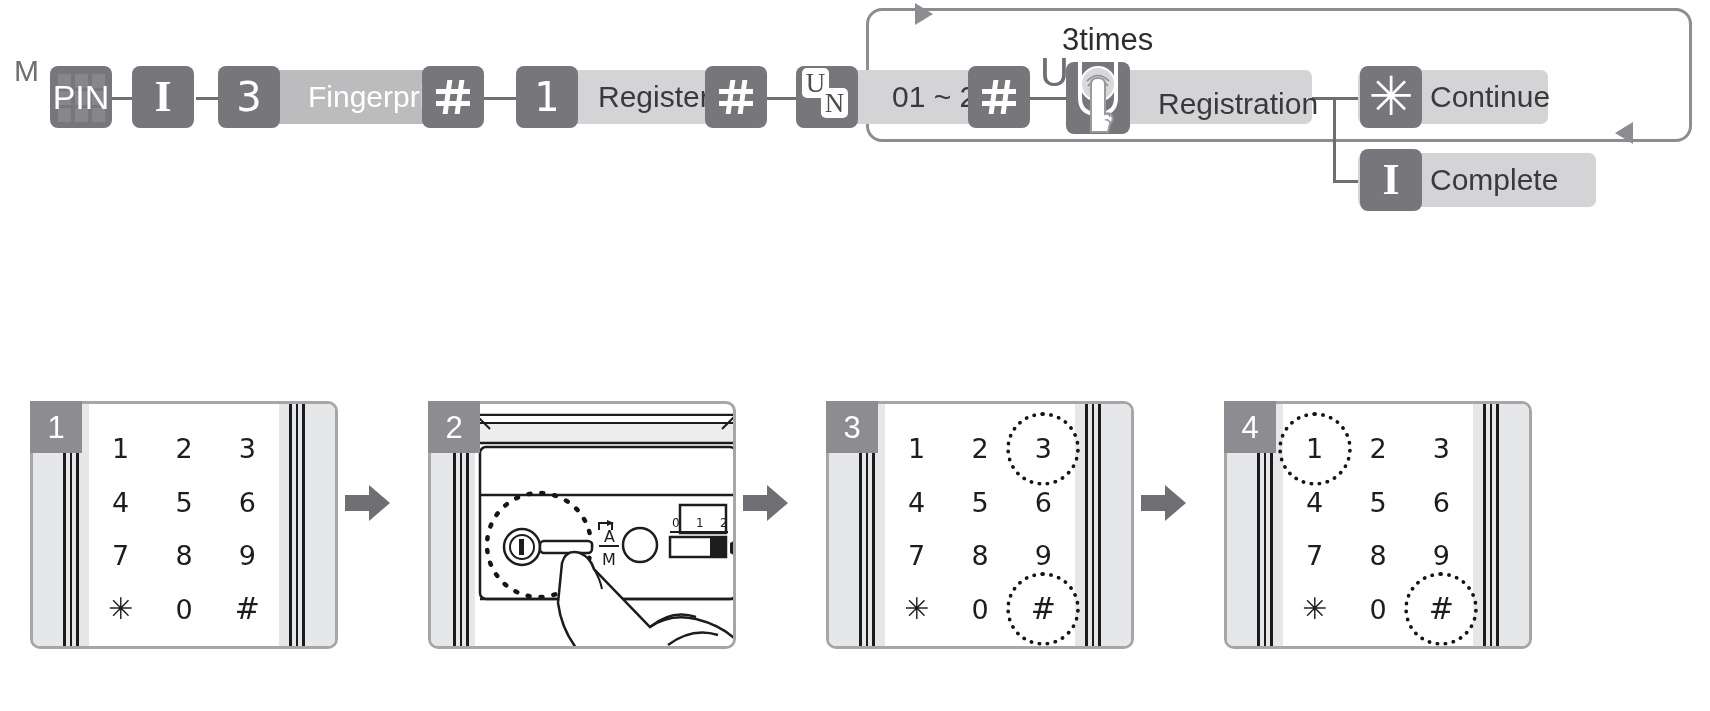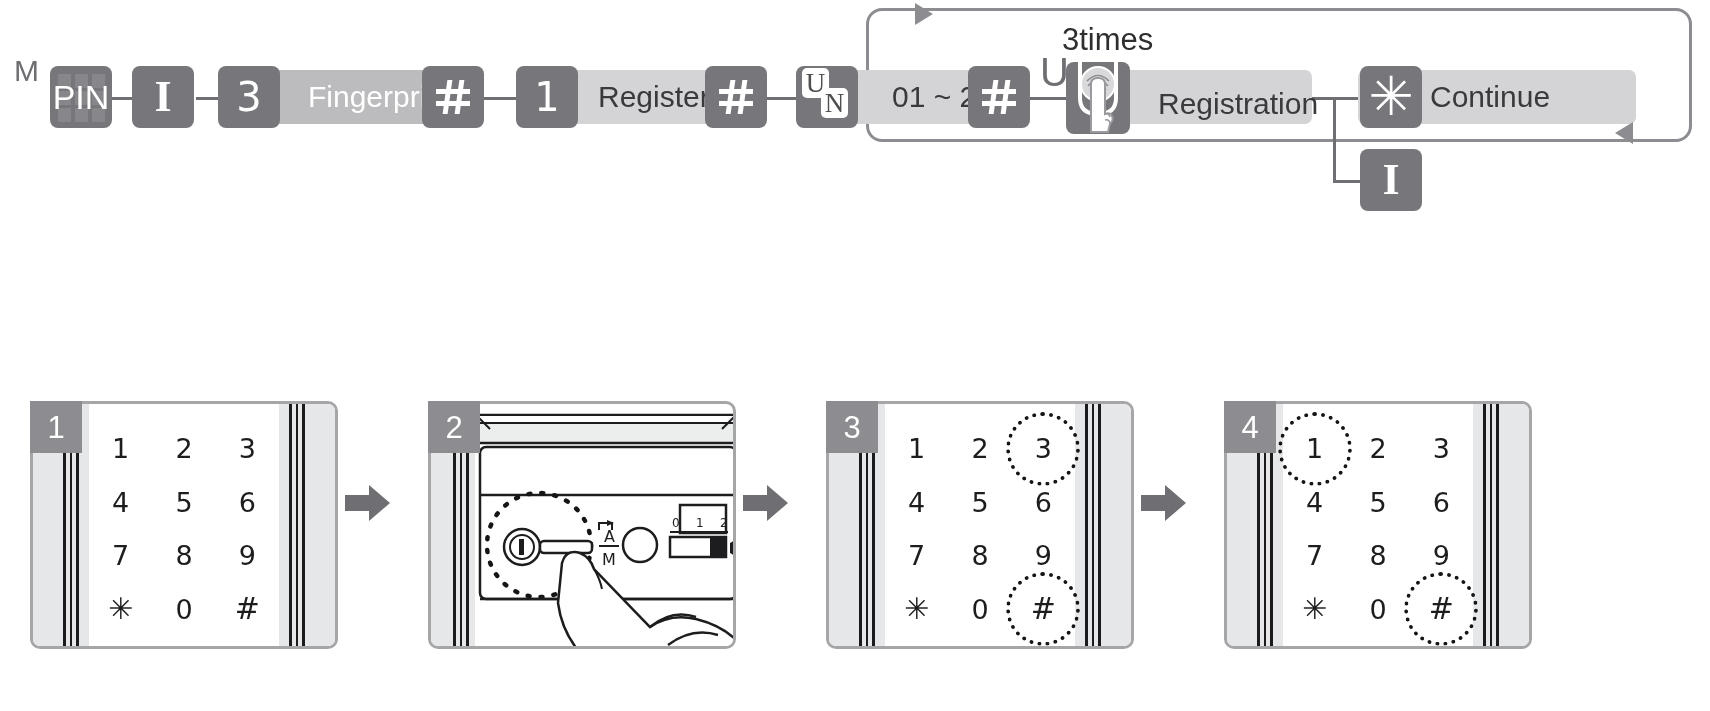--- a/index.html
+++ b/index.html
@@ -216,24 +216,27 @@
     </div>
 
     <div class="pill" style="left:810px;top:70px;width:220px;">
       <span class="txt" style="margin-left:82px;">01 ~ 20</span>
     </div>
 
     <div class="pill" style="left:1080px;top:70px;width:232px;">
       <span class="txt" style="margin-left:78px;margin-top:13px;">Registration</span>
     </div>
 
-    <div class="pill" style="left:1358px;top:70px;width:278px;">
+    <div class="pill" style="left:1358px;top:70px;width:190px;">
       <span class="txt" style="margin-left:72px;">Continue</span>
     </div>
 
+    <div class="pill" style="left:1358px;top:153px;width:238px;">
+      <span class="txt" style="margin-left:72px;">Complete</span>
+    </div>
 
     <div class="abs times-label" style="left:1062px;top:24px;">3times</div>
 
     <div class="abs u-ghost" style="left:1040px;top:52px;">U</div>
 
     <div class="key" style="left:50px;top:66px;">
       <span class="pinbg">
         <i style="left:8px;top:8px;width:13px;height:14px;"></i>
         <i style="left:25px;top:8px;width:13px;height:14px;"></i>
         <i style="left:42px;top:8px;width:13px;height:14px;"></i>

